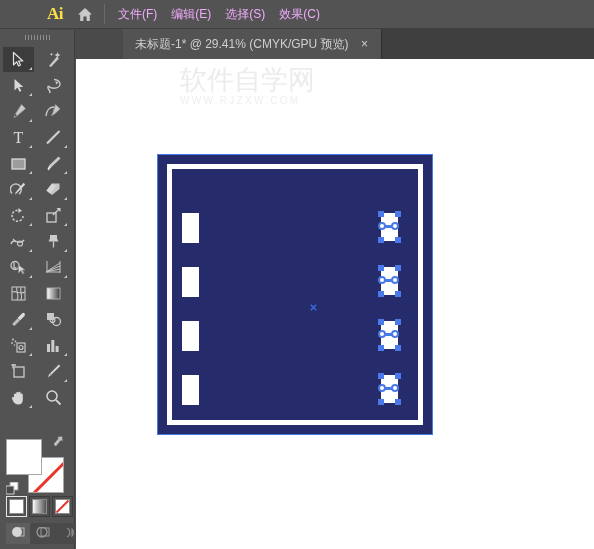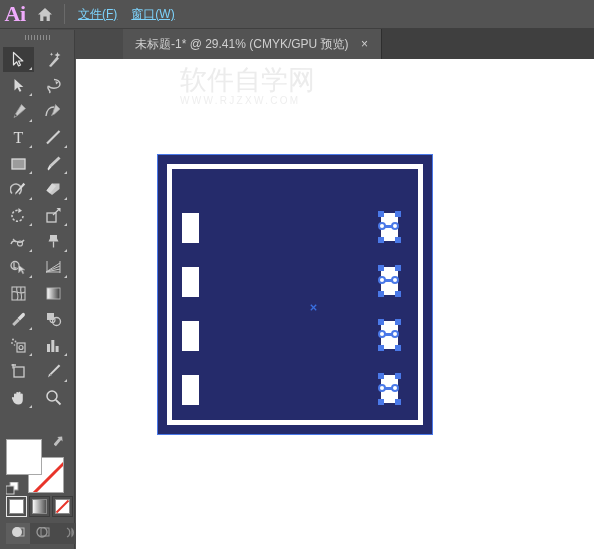--- a/index.html
+++ b/index.html
@@ -19,40 +19,40 @@
   #menubar {
     position: absolute; left: 0; top: 0;
     width: 594px; height: 29px;
     background: #535353;
     display: flex; align-items: center;
     border-bottom: 1px solid #3f3f3f;
   }
   #ai-logo {
     width: 30px; height: 29px;
     display: flex; align-items: center; justify-content: center;
-    color: #f0abfc;
-    font-size: 22px; font-weight: bold;
+    color: #fde047;
+    font-size: 17px; font-weight: bold;
     font-family: "Liberation Serif", serif;
     letter-spacing: -0.5px;
+    margin-left: 40px;
   }
   #home-btn {
     width: 30px; height: 29px;
     display: flex; align-items: center; justify-content: center;
   }
   #home-btn svg { display:block; }
   .menu-sep {
     width: 1px; height: 20px; background: #6a6a6a; margin: 0 6px 0 4px;
   }
   .menu-item {
     padding: 0 7px; height: 29px;
     display: flex; align-items: center;
-    color: #7dd3fc; font-size: 12px;
+    color: #f0abfc; font-size: 12px;
     white-space: nowrap;
     cursor: default;
-    text-decoration: underline;
   }
 
   
   #tabbar {
     position: absolute; left: 0; top: 29px;
     width: 594px; height: 30px;
     background: #3f3f3f;
     margin-left: 48px;
   }
   #panel-collapse {
@@ -280,21 +280,23 @@
   <div id="menubar">
     <div id="ai-logo">Ai</div>
     <div id="home-btn">
       <svg width="16" height="15" viewBox="0 0 16 15">
         <path d="M8 1 L15 7.5 L12.8 7.5 L12.8 14 L9.6 14 L9.6 9.6 L6.4 9.6 L6.4 14 L3.2 14 L3.2 7.5 L1 7.5 Z" fill="#c9c9c9"></path>
       </svg>
     </div>
     <div class="menu-sep"></div>
     <div id="menu-items" style="display:flex;">
         <div class="menu-item">文件(F)</div>
-        <div class="menu-item">窗口(W)</div>
+        <div class="menu-item">编辑(E)</div>
+        <div class="menu-item">选择(S)</div>
+        <div class="menu-item">效果(C)</div>
       </div>
   </div>
 
   <div id="tabbar">
     <div id="panel-collapse">
       <span id="collapse-arrows">◂◂</span>
     </div>
     <div id="doc-tab">
       <span id="doc-tab-label">未标题-1* @ 29.41% (CMYK/GPU 预览)</span>
       <span id="doc-tab-close">×</span>

